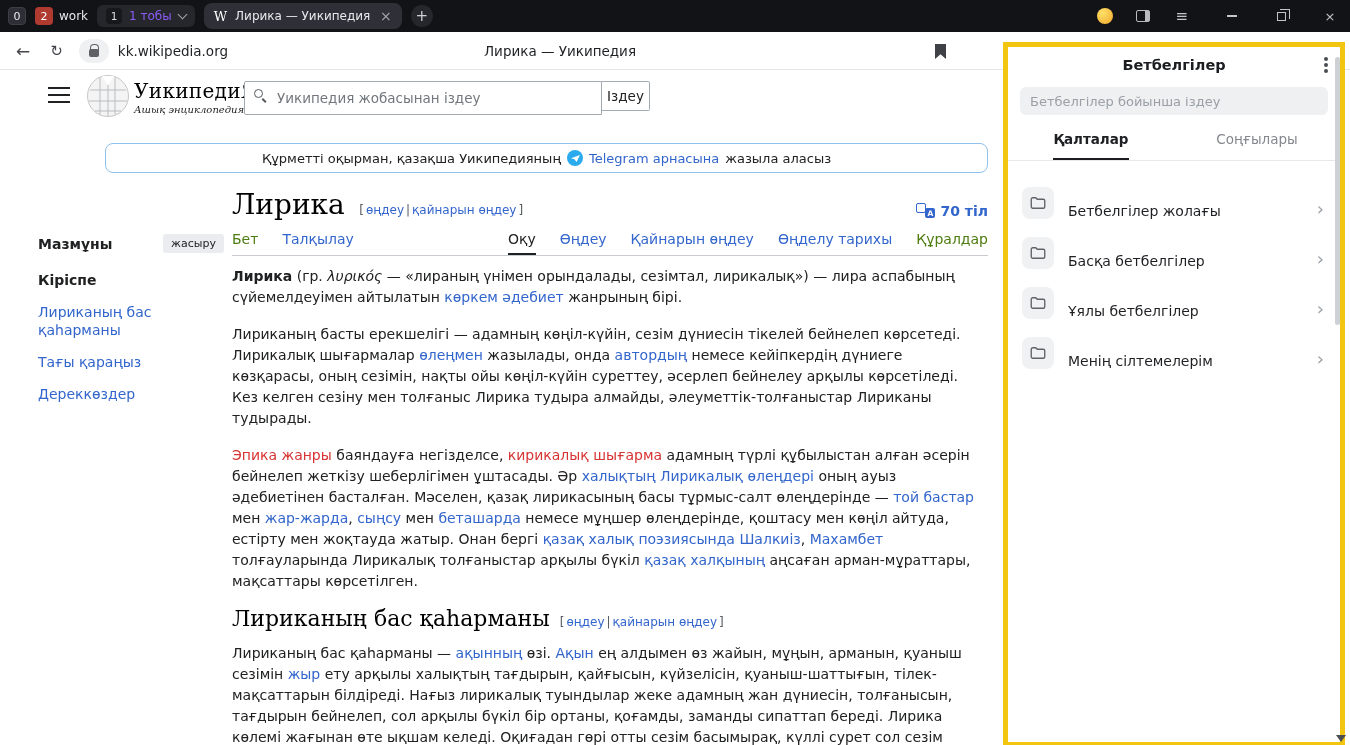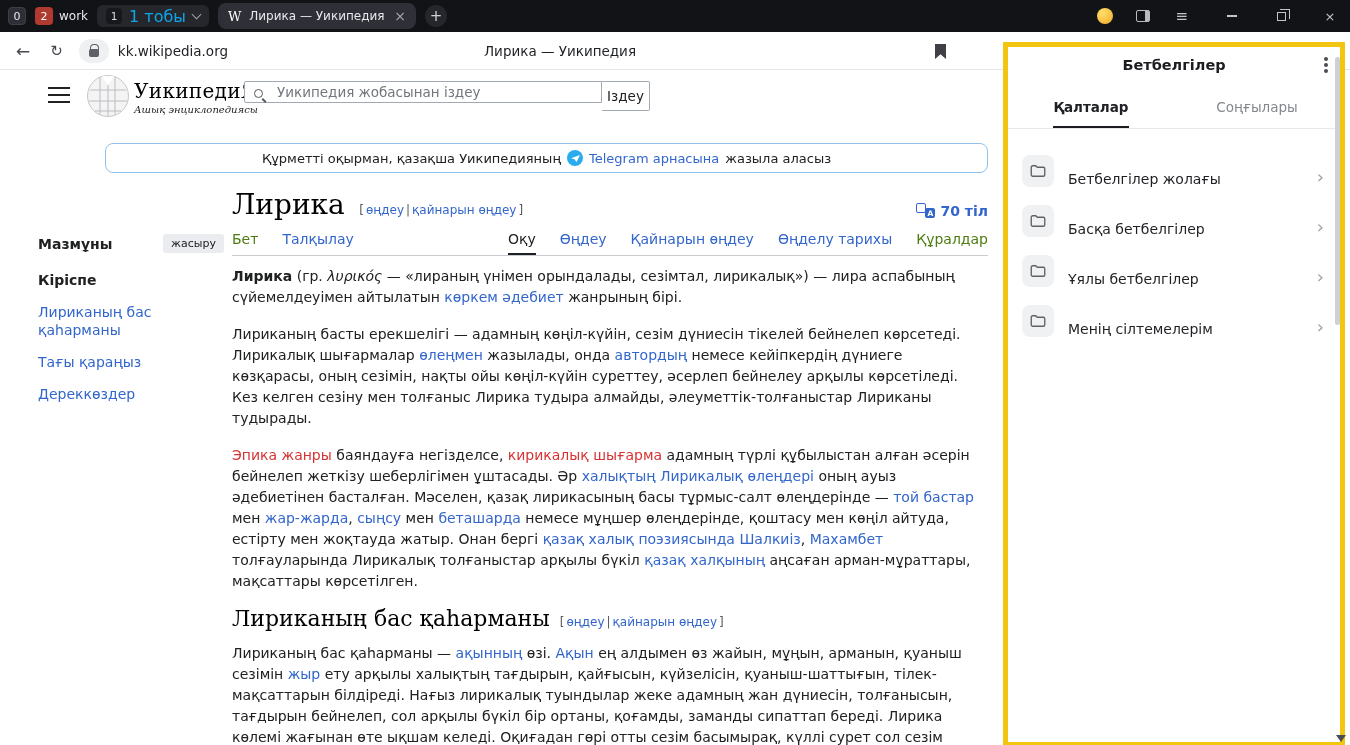--- a/index.html
+++ b/index.html
@@ -7,21 +7,21 @@
   .win { position:relative; width:1350px; height:745px; background:#fff; overflow:hidden; }
 
   
   .tabbar { position:absolute; left:0; top:0; width:1350px; height:32px; background:#121317; display:flex; align-items:center; padding-left:8px; gap:9px; }
   .tbz { width:18px; height:18px; background:#2e2f36; border:1px solid #3e3f46; border-radius:4px; color:#e8e9ec; font-size:11px; display:grid; place-items:center; }
   .tbw { display:flex; align-items:center; gap:6px; }
   .tbw-num { width:18px; height:18px; background:#b03a30; border-radius:4px; color:#fff; font-size:11px; display:grid; place-items:center; }
   .tbw-label { color:#e8e9ec; font-size:12px; }
   .tbg { display:flex; align-items:center; gap:7px; background:#26272d; border-radius:6px; height:22px; padding:0 9px; }
   .tbg-num { width:16px; height:16px; background:#17181c; border-radius:4px; color:#dcdde1; font-size:10.5px; display:grid; place-items:center; }
-  .tbg-label { color:#0ea5e9; font-size:16px; }
+  .tbg-label { color:#8b5cf6; font-size:12px; }
   .chev-down { width:7px; height:7px; border-right:1.6px solid #9fa2a8; border-bottom:1.6px solid #9fa2a8; transform:rotate(45deg); margin-top:-3px; }
   .tab { display:flex; align-items:center; gap:8px; background:#2f3037; border-radius:8px; height:26px; padding:0 10px; width:198px; }
   .tab-fav { font-family:"DejaVu Serif","Liberation Serif",serif; color:#fff; font-size:13px; }
   .tab-title { color:#e8e9ec; font-size:12px; flex:1; white-space:nowrap; overflow:hidden; }
   .tab-close { color:#a6a8ae; font-size:14px; cursor:default; }
   .newtab { width:22px; height:22px; border-radius:50%; background:#26272d; color:#cfd1d6; font-size:15px; display:grid; place-items:center; }
   .tb-spacer { flex:1; }
   .tb-coin { width:16px; height:16px; border-radius:50%; background:radial-gradient(circle at 35% 30%, #ffe06a, #f0a828); margin-right:14px; }
   .tb-panels { width:14px; height:12px; border:1.5px solid #b9bbc0; border-radius:2px; position:relative; margin-right:16px; }
   .tb-panels::after { content:""; position:absolute; right:0; top:0; width:4px; height:100%; background:#b9bbc0; }
@@ -45,21 +45,21 @@
   
   .page { position:absolute; left:0; top:70px; width:1350px; height:675px; background:#fff; overflow:hidden; font-size:14px; color:#202122; }
   .pg-menu { position:absolute; left:48px; top:17px; width:22px; }
   .pg-menu i { display:block; height:2px; background:#202122; margin-bottom:5px; }
   .pg-logo { position:absolute; left:86px; top:4px; }
   .pg-word { position:absolute; left:134px; top:9px; font-family:"DejaVu Serif","Liberation Serif",serif; }
   .pg-word .wm { font-size:20px; color:#000; letter-spacing:.3px; }
   .pg-word .tg { font-size:10px; font-style:italic; margin-top:1px; color:#202122; }
   .pg-search { position:absolute; left:244px; top:11px; display:flex; }
   .pg-search .inp { position:relative; }
-  .pg-search input { width:358px; height:22px; border:1px solid #a2a9b1; border-radius:2px 0 0 2px; padding:0 8px 0 32px; font-size:13.5px; color:#202122; font-family:inherit; }
+  .pg-search input { width:358px; height:34px; border:1px solid #a2a9b1; border-radius:2px 0 0 2px; padding:0 8px 0 32px; font-size:13.5px; color:#202122; font-family:inherit; }
   .pg-search input::placeholder { color:#72777d; }
   .mag { position:absolute; left:10px; top:8px; width:9px; height:9px; border:1.8px solid #54595d; border-radius:50%; }
   .mag::after { content:""; position:absolute; left:8px; top:8px; width:5px; height:1.8px; background:#54595d; transform:rotate(45deg); transform-origin:0 0; }
   .pg-search button { height:30px; width:48px; border:1px solid #a2a9b1; border-left:none; border-radius:0 2px 2px 0; background:#fff; font-size:13.5px; color:#202122; font-family:inherit; }
   .banner { position:absolute; left:105px; top:73px; width:883px; height:30px; border:1px solid #8fc1ec; border-radius:8px; background:#fff; display:flex; align-items:center; justify-content:center; gap:6px; font-size:13px; }
   .tg-ic { width:16px; height:16px; border-radius:50%; background:#2aabee; position:relative; }
   .tg-ic::after { content:""; position:absolute; left:4px; top:5px; width:9px; height:7px; background:#fff; clip-path:polygon(0 45%,100% 0,62% 100%,38% 62%); }
   .blue { color:#3366cc; }
   .title-row { position:absolute; left:232px; top:118px; }
   .title-row h1 { display:inline; font-family:"DejaVu Serif","Liberation Serif",serif; font-size:28px; font-weight:400; color:#000; }
@@ -239,20 +239,21 @@
       <p><span>Лириканың бас қаһарманы — </span><span class="seg-a">ақынның</span><span> өзі. </span><span class="seg-a">Ақын</span><span> ең алдымен өз жайын, мұңын, арманын, қуаныш сезімін </span><span class="seg-a">жыр</span><span> ету арқылы халықтың тағдырын, қайғысын, күйзелісін, қуаныш-шаттығын, тілек-мақсаттарын білдіреді. Нағыз лирикалық туындылар жеке адамның жан дүниесін, толғанысын, тағдырын бейнелеп, сол арқылы бүкіл бір ортаны, қоғамды, заманды сипаттап береді. Лирика көлемі жағынан өте ықшам келеді. Оқиғадан гөрі отты сезім басымырақ, күллі сурет сол сезім маңына, бас-аяғы тұжырымды бірер </span></p>
 
     </div>
   </div>
 
   <aside class="bm-panel">
     <div class="bm-head">
       <span class="bm-title">Бетбелгілер</span>
       <span class="kebab"></span>
     </div>
+    <input type="text" class="bm-search" placeholder="Бетбелгілер бойынша іздеу" style="">
     <div class="bm-tabs">
       <div class="bm-tab active"><span>Қалталар</span></div>
       <div class="bm-tab inactive"><span>Соңғылары</span></div>
     </div>
     <div class="bm-list">
       <div class="bm-item">
         <span class="bm-folder">
             <svg width="18" height="18" viewBox="0 0 24 24">
               <path d="M3 7a2 2 0 0 1 2-2h4l2 2h8a2 2 0 0 1 2 2v8a2 2 0 0 1-2 2H5a2 2 0 0 1-2-2z" fill="none" stroke="#5f6368" stroke-width="1.8"></path>
             </svg>

